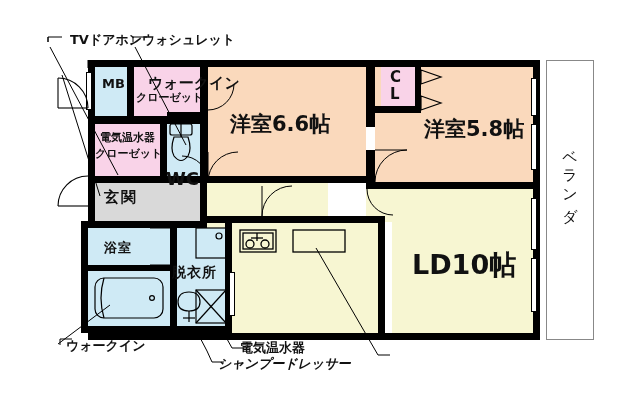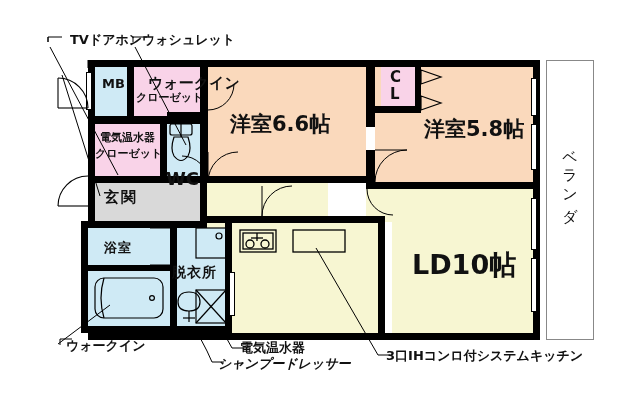--- a/index.html
+++ b/index.html
@@ -245,15 +245,14 @@
   <div class="rlabel" style="left:390px;top:70px;font-size:15px;">C</div>
   <div class="rlabel" style="left:390px;top:87px;font-size:15px;">L</div>
 
   <div class="rlabel" style="left:412px;top:251px;font-size:27px;">LD10帖</div>
 
   <div class="anno" style="left:70px;top:31px;font-size:13px;">TVドアホン</div>
   <div class="anno" style="left:142px;top:31px;font-size:13px;">ウォシュレット</div>
   <div class="anno" style="left:66px;top:337px;font-size:13px;">ウォークイン</div>
   <div class="anno" style="left:218px;top:355px;font-size:13px;font-style:italic;">シャンプードレッサー</div>
   <div class="anno" style="left:240px;top:339px;font-size:13px;">電気温水器</div>
-  <div class="anno" style="left:386px;top:347px;font-size:13px;">3口IHコンロ付システムキッチン</div>
 
 </div>
 
 </body></html>

